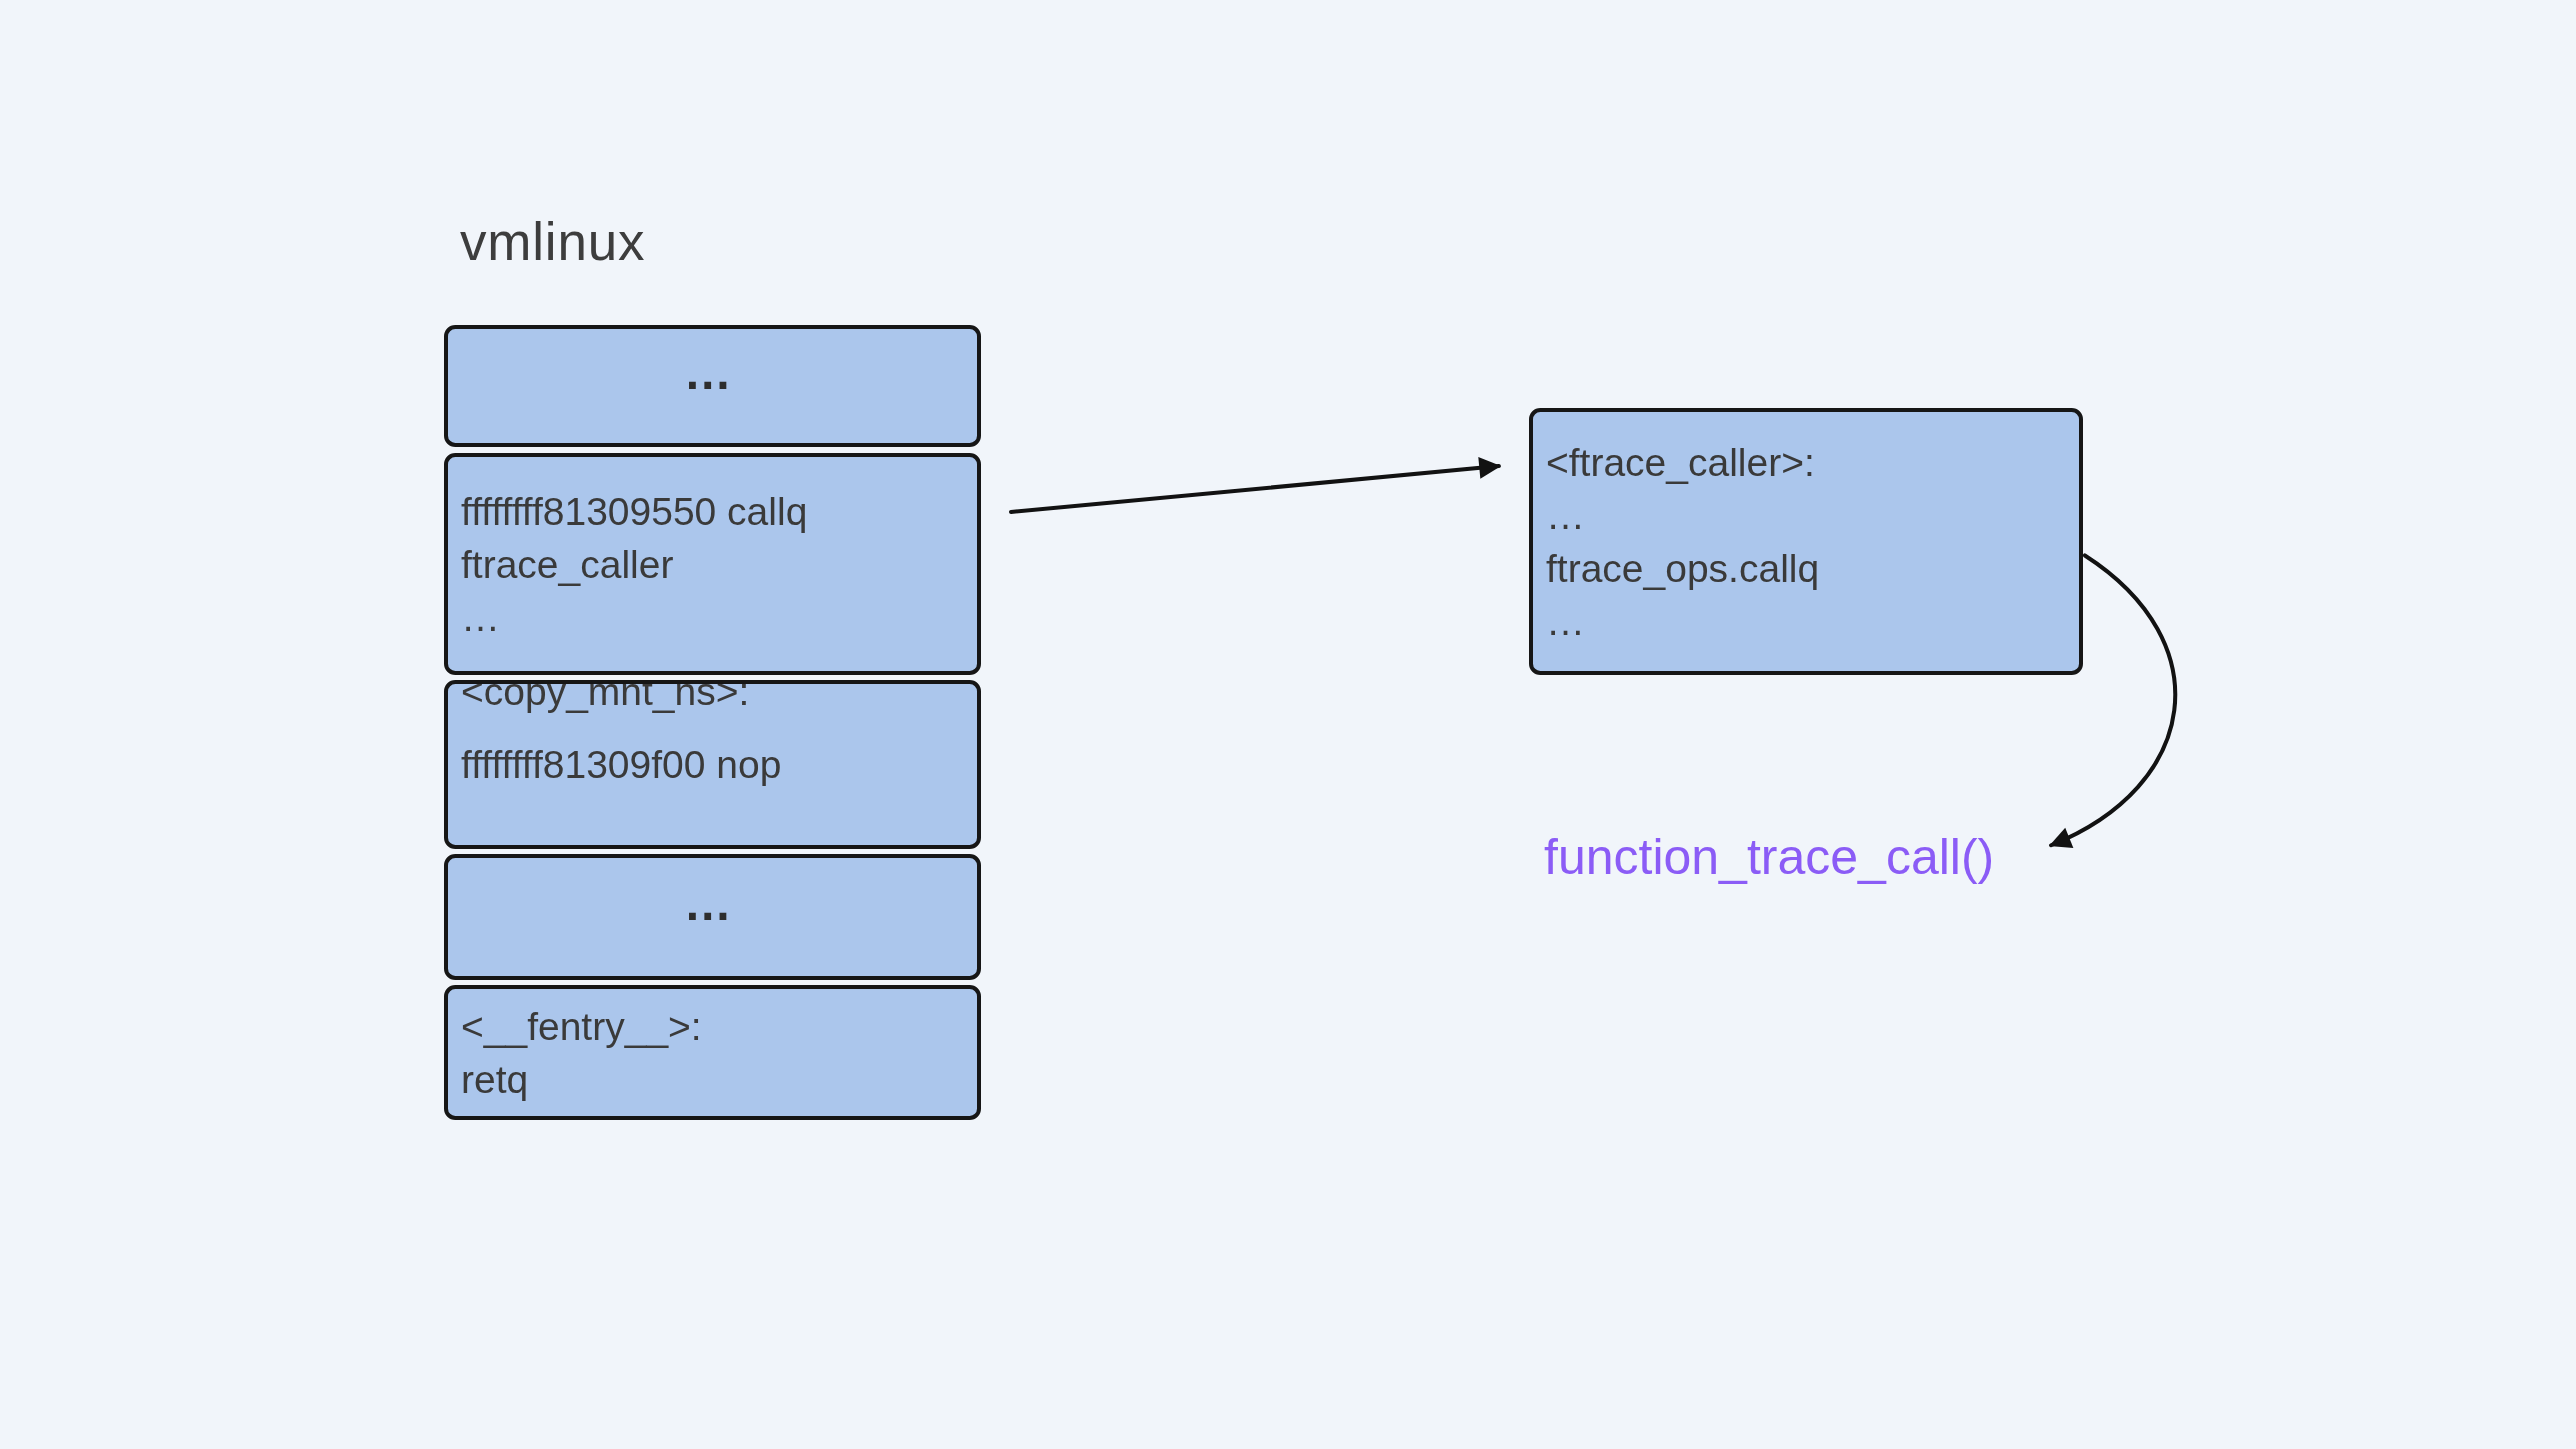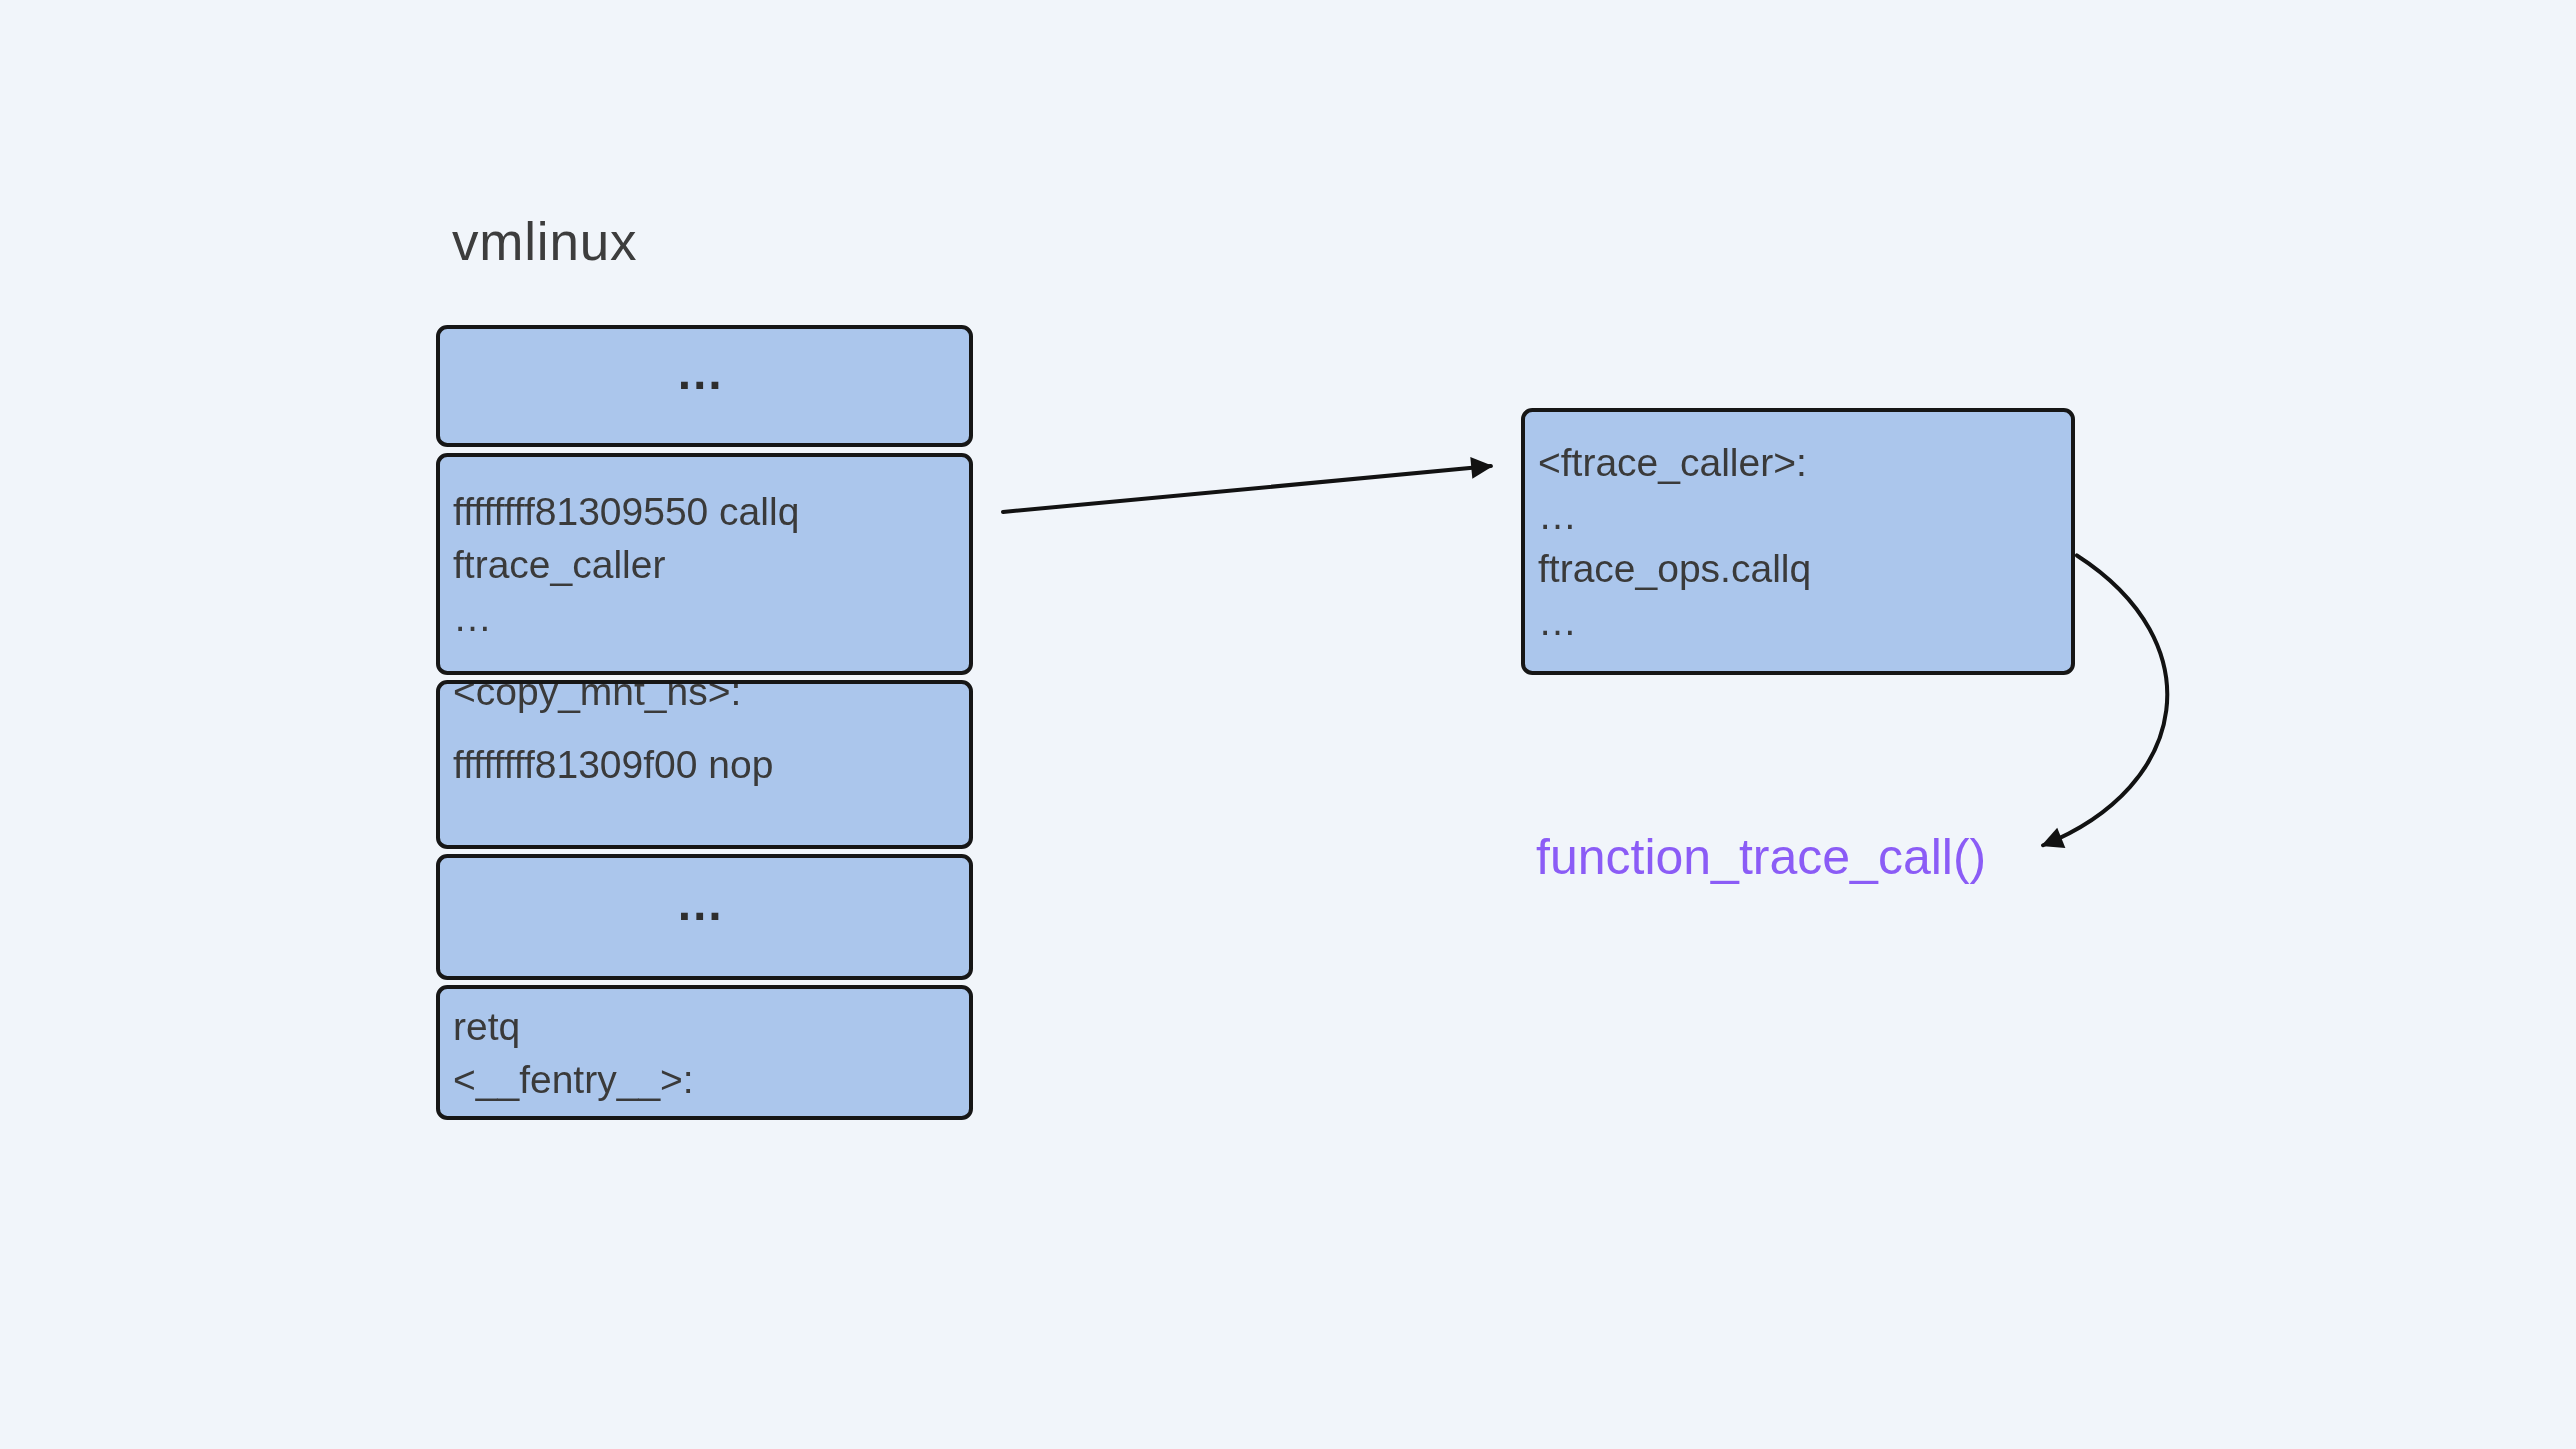--- a/index.html
+++ b/index.html
@@ -10,21 +10,21 @@
     --arrow: #121212;
   }
   * { margin: 0; padding: 0; box-sizing: border-box; }
   html, body { width: 2576px; height: 1449px; }
   body {
     background: var(--background);
     font-family: "Liberation Sans", "DejaVu Sans", sans-serif;
     color: var(--text);
     overflow: hidden;
   }
-  .canvas { position: relative; width: 2556px; height: 1449px; }
+  .canvas { position: relative; width: 2556px; height: 1449px; margin-left: 8px; }
 
   .title {
     position: absolute;
     left: 452px; top: 211px;
     font-size: 53px;
     font-weight: 500;
     color: #3d3d3d;
     letter-spacing: 0.8px;
   }
 
@@ -99,22 +99,22 @@
     <div class="code-line">&lt;copy_mnt_ns&gt;:</div>
     <div class="code-line">ffffffff81309f00 nop</div>
     <div class="code-line">…</div>
   </div>
 
   <div class="box stack-box dots-box" style="top:854px; height:126px;">
     <div class="dots">…</div>
   </div>
 
   <div class="box stack-box code-box" style="top:985px; height:135px;">
+    <div class="code-line">&lt;__fentry__&gt;:</div>
     <div class="code-line">retq</div>
-    <div class="code-line">&lt;__fentry__&gt;:</div>
   </div>
 
   <div class="box code-box" style="left:1521px; top:408px; width:554px; height:267px;">
     <div class="code-line">&lt;ftrace_caller&gt;:</div>
     <div class="code-line">…</div>
     <div class="code-line">ftrace_ops.callq</div>
     <div class="code-line">…</div>
   </div>
 
   <div class="callout-label">function_trace_call()</div>

